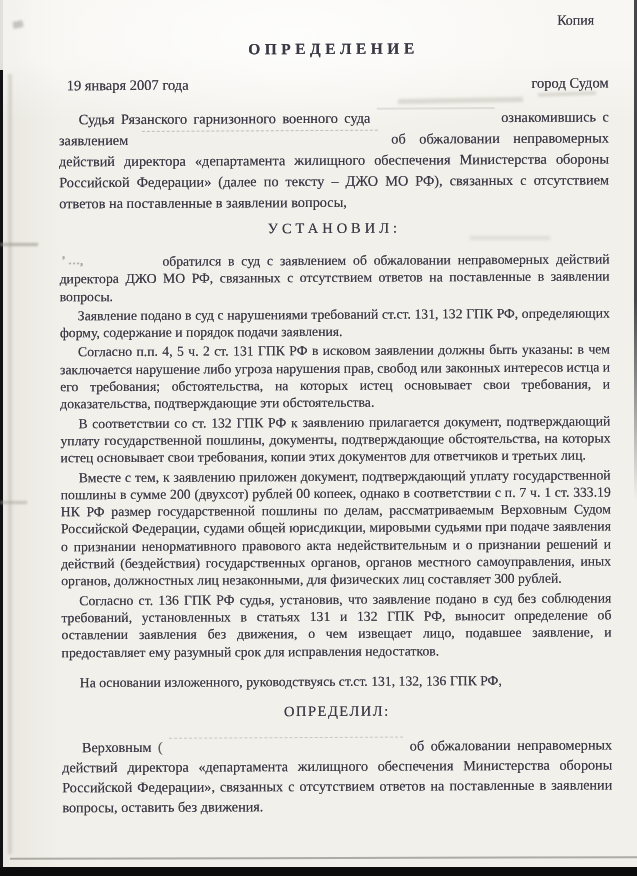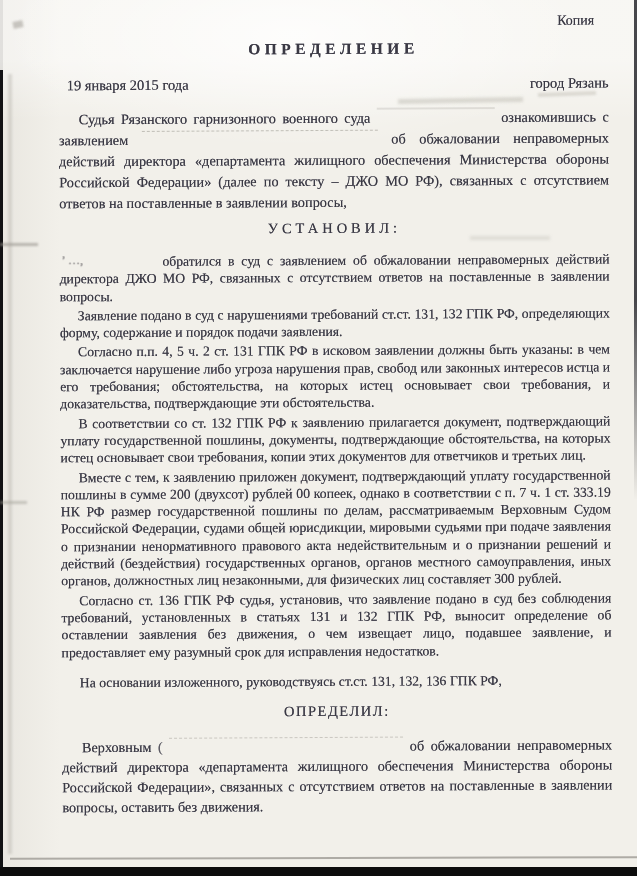--- a/index.html
+++ b/index.html
@@ -116,22 +116,22 @@
 <div class="art page-edge-line"></div>
 <div class="art scan-bar-bottom"></div>
 
 <div class="doc">
 
   <div class="copy-label">Копия</div>
 
   <div class="doc-title">ОПРЕДЕЛЕНИЕ</div>
 
   <div class="date-row">
-    <span class="date">19 января 2015 года</span>
-    <span class="city">город Рязань</span>
+    <span class="date">19 января 2007 года</span>
+    <span class="city">город Судом</span>
   </div>
 
   <p class="body intro"><span>Судья Рязанского гарнизонного военного суда</span>
     <span class="redact redact-judge"></span>
     <span>ознакомившись с заявлением</span>
     <span class="redact redact-applicant"></span>
     <span>об обжаловании неправомерных действий директора «департамента жилищного обеспечения Министерства обороны Российской Федерации» (далее по тексту – ДЖО МО РФ), связанных с отсутствием ответов на поставленные в заявлении вопросы,</span></p>
 
   <div class="section-heading">УСТАНОВИЛ:</div>
 

